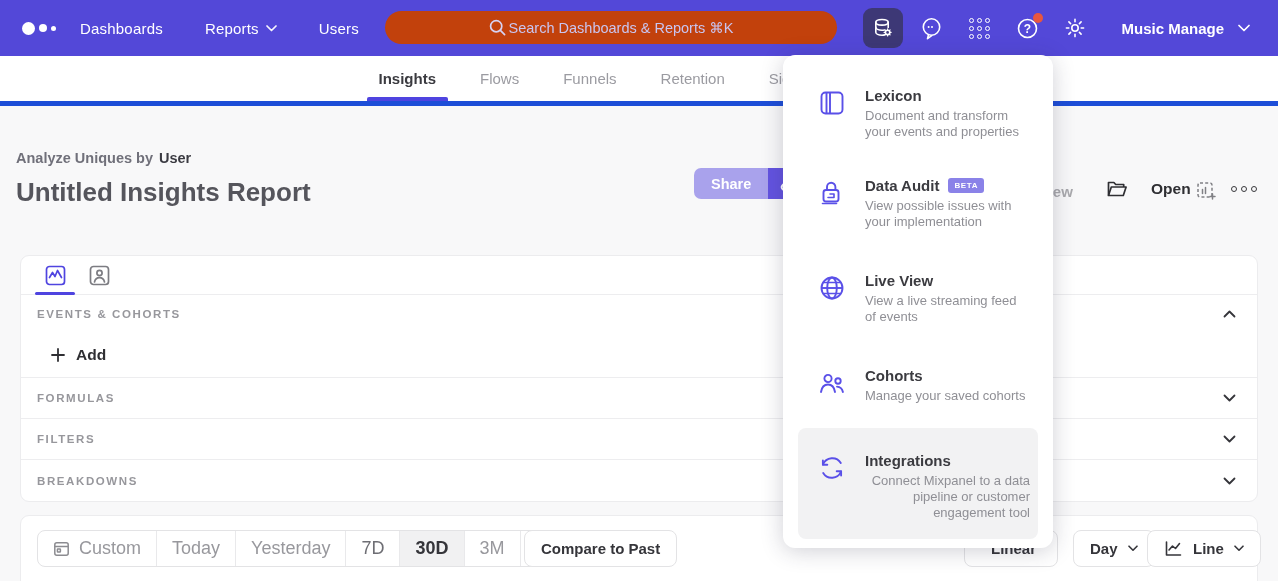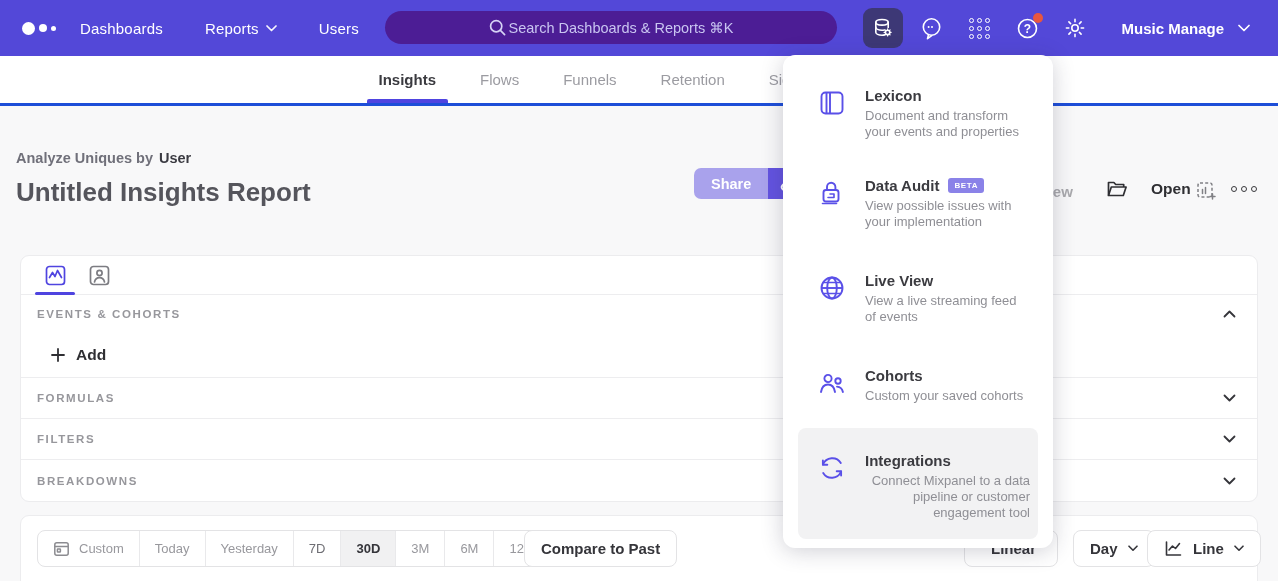--- a/index.html
+++ b/index.html
@@ -9,30 +9,30 @@
 
   
   .topbar { position:absolute; left:0; top:0; width:100%; height:56px; background:#5348d8; display:flex; align-items:center; z-index:5; }
   .logo { display:flex; align-items:center; gap:4px; margin-left:22px; width:44px; }
   .logo .d1 { width:13px; height:13px; border-radius:50%; background:#fff; }
   .logo .d2 { width:8px; height:8px; border-radius:50%; background:#fff; }
   .logo .d3 { width:5px; height:5px; border-radius:50%; background:#fff; }
   .topnav { display:flex; align-items:center; gap:42px; margin-left:14px; }
   .topnav .navitem { color:#ffffff; font-size:15px; font-weight:normal; letter-spacing:.2px; display:flex; align-items:center; gap:7px; cursor:pointer; }
   .topnav .navitem svg { opacity:.95; }
-  .searchpill { position:absolute; left:385px; top:11px; width:452px; height:33px; background:#4c1d95; border-radius:17px;
+  .searchpill { position:absolute; left:385px; top:11px; width:452px; height:33px; background:#c2410c; border-radius:17px;
                 display:flex; align-items:center; justify-content:center; gap:3px; color:#c9c5f1; font-size:14.5px; }
   .topbar-right { position:absolute; right:0; top:0; height:56px; display:flex; align-items:center; }
   .tb-icon { width:40px; height:40px; display:flex; align-items:center; justify-content:center; color:#ffffff; border-radius:9px; margin-right:8px; cursor:pointer; position:relative; }
   .tb-icon.active { background:#3d3876; }
   .badge-dot { position:absolute; top:5px; right:4px; width:10px; height:10px; border-radius:50%; background:#e8563f; }
   .project-switcher { display:flex; align-items:center; gap:14px; color:#fff; font-size:15px; font-weight:bold; margin:0 28px 0 18px; cursor:pointer; }
 
   
-  .tabsrow { position:absolute; left:0; top:56px; width:100%; height:50px; background:#ffffff; border-bottom:3px solid #1d4ed8; display:flex; align-items:stretch; justify-content:center; gap:0; z-index:1; }
+  .tabsrow { position:absolute; left:0; top:56px; width:100%; height:50px; background:#ffffff; border-bottom:5px solid #1d4ed8; display:flex; align-items:stretch; justify-content:center; gap:0; z-index:1; }
   .rtab { position:relative; display:flex; align-items:center; padding:0 22px; font-size:15px; color:#9b9ba1; cursor:pointer; }
   .rtab.active { color:#3b3b40; font-weight:bold; }
   .rtab.active::after { content:""; position:absolute; left:10px; right:10px; bottom:0; height:4px; background:#4f44e0; border-radius:2px 2px 0 0; }
 
   
   .subtitle { position:absolute; left:16px; top:150px; font-size:14.5px; color:#70707a; font-weight:bold; }
   .subtitle b { color:#3b3b42; margin-left:6px;text-align:center; }
   .reporttitle { position:absolute; left:16px; top:177px; font-size:26px; font-weight:bold; color:#55555c; }
 
   .share-group { position:absolute; left:694px; top:168px; height:31px; display:flex; z-index:1; }
@@ -55,21 +55,21 @@
   .brow .chev { position:absolute; right:21px; color:#35353a; display:flex; }
   .row-events { height:37px; }
   .row-add { height:46px; border-bottom:1px solid #ededef; }
   .addbtn { display:flex; align-items:center; gap:11px; margin-left:30px; font-size:15.5px; font-weight:bold; color:#2f2f33; cursor:pointer; }
   .row-collapsed { height:41px; border-bottom:1px solid #ededef; cursor:pointer; }
   .row-collapsed.last { border-bottom:none; }
 
   
   .bottom { left:20px; top:515px; width:1238px; height:80px; }
   .seg-group { position:absolute; left:16px; top:14px; height:37px; display:flex; border:1px solid #e3e3e5; border-radius:8px; overflow:hidden; background:#fff; }
-  .seg { display:flex; align-items:center; gap:9px; padding:0 15px; font-size:13px; color:#98989d; border-left:1px solid #e9e9eb; cursor:pointer; white-space:nowrap; }
+  .seg { display:flex; align-items:center; gap:9px; padding:0 15px; font-size:18px; color:#98989d; border-left:1px solid #e9e9eb; cursor:pointer; white-space:nowrap; }
   .seg:first-child { border-left:none; }
   .seg.dark { color:#6e6e74; }
   .seg.sel { background:#f1f1f2; color:#35353a; font-weight:bold; }
   .btn { display:flex; align-items:center; gap:10px; height:37px; padding:0 16px; border:1px solid #e3e3e5; border-radius:8px; background:#fff; font-size:15px; font-weight:bold; color:#35353a; cursor:pointer; }
   .compare { position:absolute; left:503px; top:14px; }
   .btn-linear { position:absolute; left:943px; top:14px; width:94px; }
   .btn-day { position:absolute; left:1052px; top:14px; }
   .btn-line { position:absolute; left:1126px; top:14px; }
 
   
@@ -417,21 +417,21 @@
           <circle cx="10" cy="9.5" r="3.6"></circle>
           <circle cx="20" cy="12" r="2.7"></circle>
           <path d="M3 23c.8-5 3.6-7.5 7-7.5s6.2 2.5 7 7.5"></path>
           <path d="M19 17.6c2.9.2 5.2 2.1 5.9 5.4"></path>
         </svg>
       </div>
       <div>
         <div class="dd-title">
             <span>Cohorts</span>
           </div>
-        <div class="dd-desc">Custom your saved cohorts</div>
+        <div class="dd-desc">Manage your saved cohorts</div>
       </div>
     </div>
 
     <div class="dd-item highlight" style="top:373px; padding-top:24px; padding-bottom:18px;">
       <div class="dd-icon">
         <svg width="28" height="28" viewBox="0 0 28 28" fill="none" stroke="#5a50e8" stroke-width="1.9" stroke-linecap="round" stroke-linejoin="round">
           <path d="M5 10.5A10 10 0 0122.8 9"></path>
           <path d="M23 17.5A10 10 0 015.2 19"></path>
           <path d="M9.3 10.8H4.9V6.4"></path>
           <path d="M18.7 17.2h4.4v4.4"></path>

